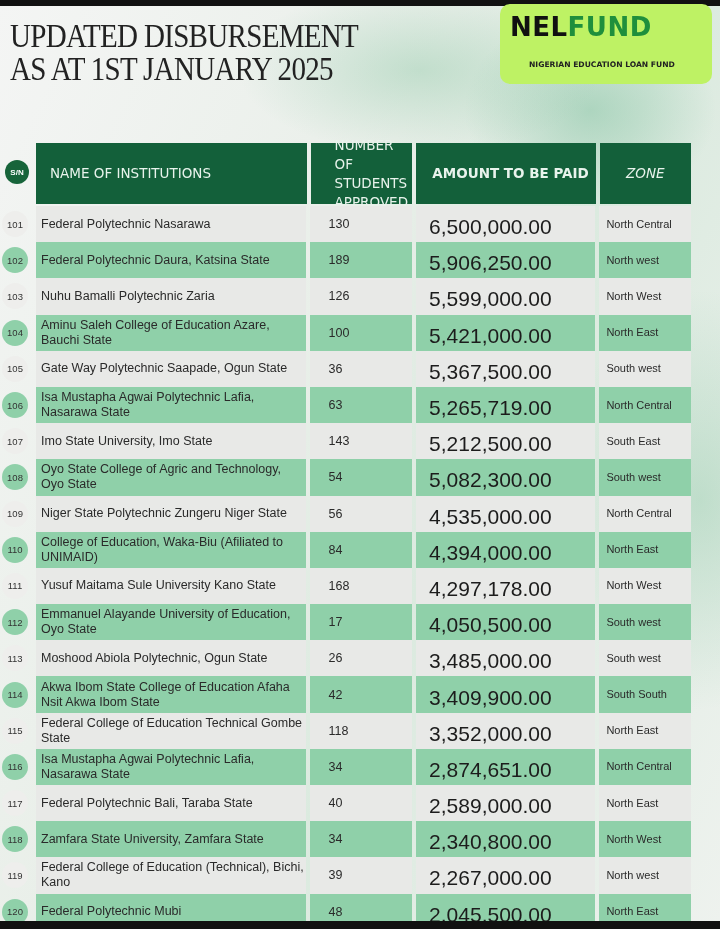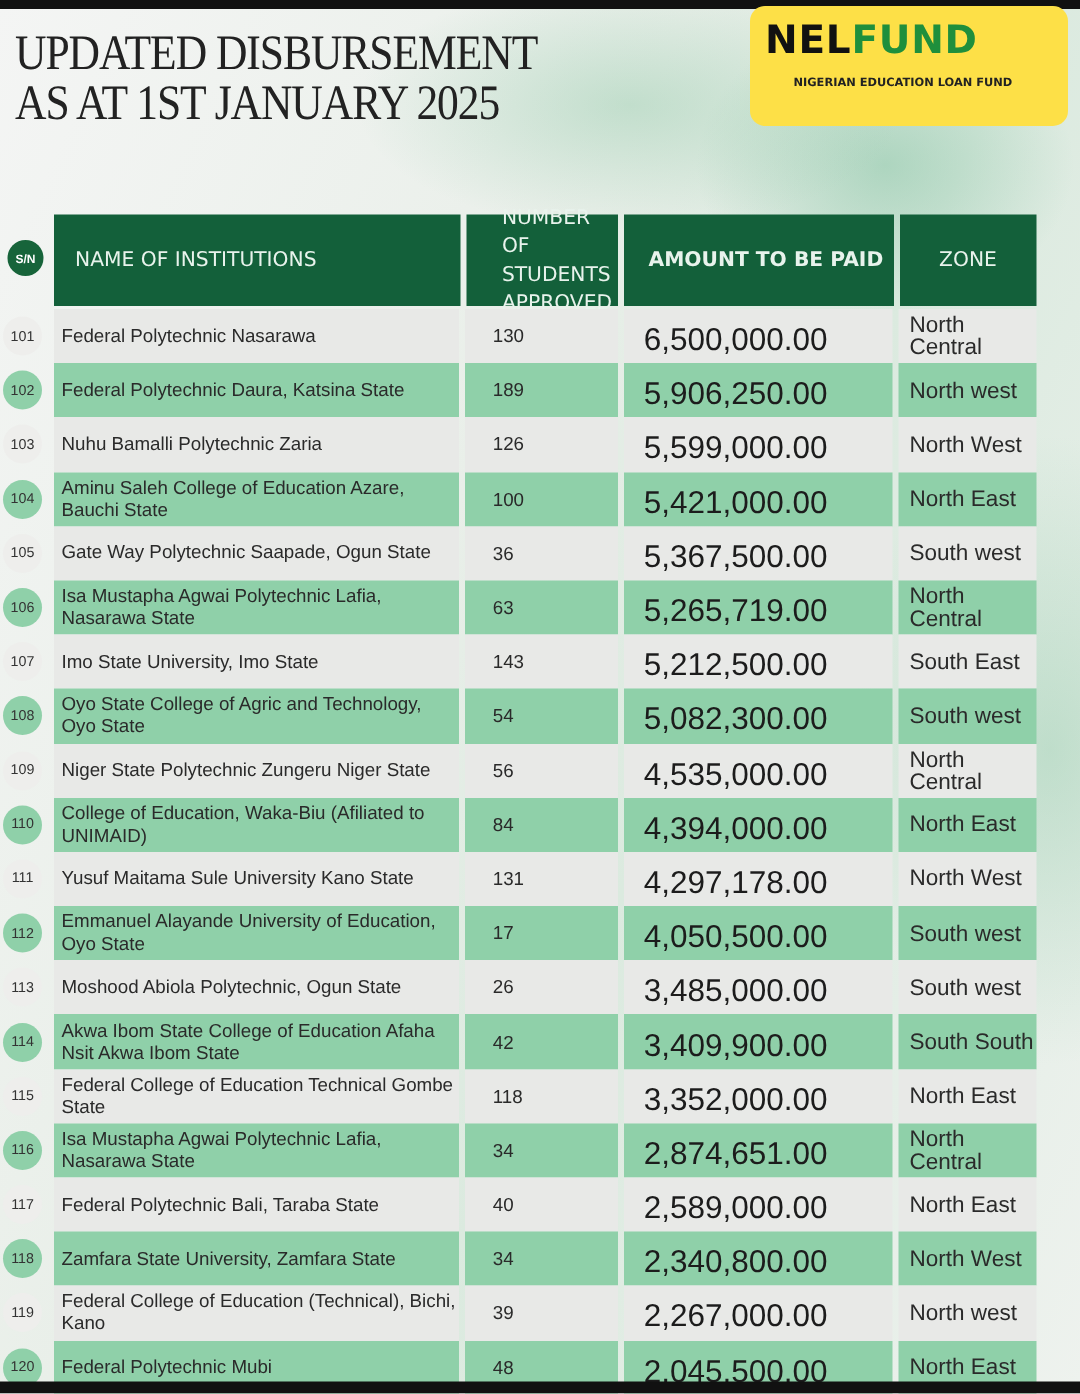--- a/index.html
+++ b/index.html
@@ -25,31 +25,31 @@
     font-family: "Liberation Serif", "DejaVu Serif", serif;
     font-size: 33px; line-height: 33px; color: #222;
     letter-spacing: -0.8px;
     transform: scaleX(0.88); transform-origin: left top;
     font-weight: normal;
   }
   .title div { white-space: nowrap; }
 
   .logo-card {
     position: absolute; left: 500px; top: 4px; width: 212px; height: 80px;
-    background: #fde047; border-radius: 10px;
+    background: #bef264; border-radius: 10px;
   }
   .logo-word {
     position: absolute; left: 10px; top: 8px;
     font-family: "DejaVu Sans", sans-serif; font-weight: bold;
     font-size: 26px; letter-spacing: 0.5px;
   }
   .logo-nel { color: #111; }
   .logo-fund { color: #1f8f3c; }
   .logo-sub {
-    position: absolute; left: 10px; top: 46px;
+    position: absolute; left: 10px; top: 56px;
     font-family: "DejaVu Sans", sans-serif; font-weight: bold;
     font-size: 7.6px; color: #222; white-space: nowrap; padding-left: 19px;
   }
 
   .sn-badge {
     position: absolute; left: 5px; top: 160px; width: 24px; height: 24px;
     border-radius: 50%; background: #17643a; color: #fff;
     font-size: 8px; font-weight: bold; display: flex; align-items: center; justify-content: center;
   }
 
@@ -61,35 +61,35 @@
     display: flex; align-items: center; line-height: 19px;
     margin-right: 4px;
   }
   .c-name { width: 278px; }
   .c-stu  { width: 104px; }
   .c-amt  { width: 184px; }
   .c-zone { width: 94px; margin-right: 0 !important; }
   .hcell.c-name { padding-left: 14px; }
   .hcell.c-stu { padding-left: 24px; }
   .hcell.c-amt { padding-left: 16px; font-weight: bold; }
-  .hcell.c-zone { justify-content: center; }
+  .hcell.c-zone { justify-content: center; font-style: italic; }
 
   .rows { margin-top: 2px; }
   .row { display: flex; height: 36.2px; position: relative; }
   .cell {
     margin-right: 4px; display: flex; align-items: center;
     color: #2a2a2a;
   }
   .row.odd .cell { background: #e8e9e7; }
   .row.even .cell { background: #8fd0a9; }
   .row .cell.c-zone { margin-right: 0; }
   .cell.c-name { padding-left: 5px; font-size: 12.5px; line-height: 15px; }
   .cell.c-stu { padding-left: 18px; font-size: 12.5px; }
   .cell.c-amt { padding-left: 13px; font-size: 21px; color: #1c1c1c; padding-top: 6px; }
-  .cell.c-zone { padding-left: 7px; font-size: 15px; line-height: 15px; }
+  .cell.c-zone { padding-left: 7px; font-size: 11px; line-height: 15px; }
 
   .sn {
     position: absolute; left: -34px; top: 50%; transform: translateY(-50%);
     width: 26px; height: 26px; border-radius: 50%;
     font-size: 9.5px; color: #333; display: flex; align-items: center; justify-content: center;
   }
   .row.even .sn { background: #8fd0a9; }
   .row.odd .sn { background: #eeeeec; }
 </style>
 </head>
@@ -186,21 +186,21 @@
       <div class="row even">
         <div class="sn">110</div>
         <div class="cell c-name">College of Education, Waka-Biu (Afiliated to UNIMAID)</div>
         <div class="cell c-stu">84</div>
         <div class="cell c-amt">4,394,000.00</div>
         <div class="cell c-zone">North East</div>
       </div>
       <div class="row odd">
         <div class="sn">111</div>
         <div class="cell c-name">Yusuf Maitama Sule University Kano State</div>
-        <div class="cell c-stu">131</div>
+        <div class="cell c-stu">168</div>
         <div class="cell c-amt">4,297,178.00</div>
         <div class="cell c-zone">North West</div>
       </div>
       <div class="row even">
         <div class="sn">112</div>
         <div class="cell c-name">Emmanuel Alayande University of Education, Oyo State</div>
         <div class="cell c-stu">17</div>
         <div class="cell c-amt">4,050,500.00</div>
         <div class="cell c-zone">South west</div>
       </div>

